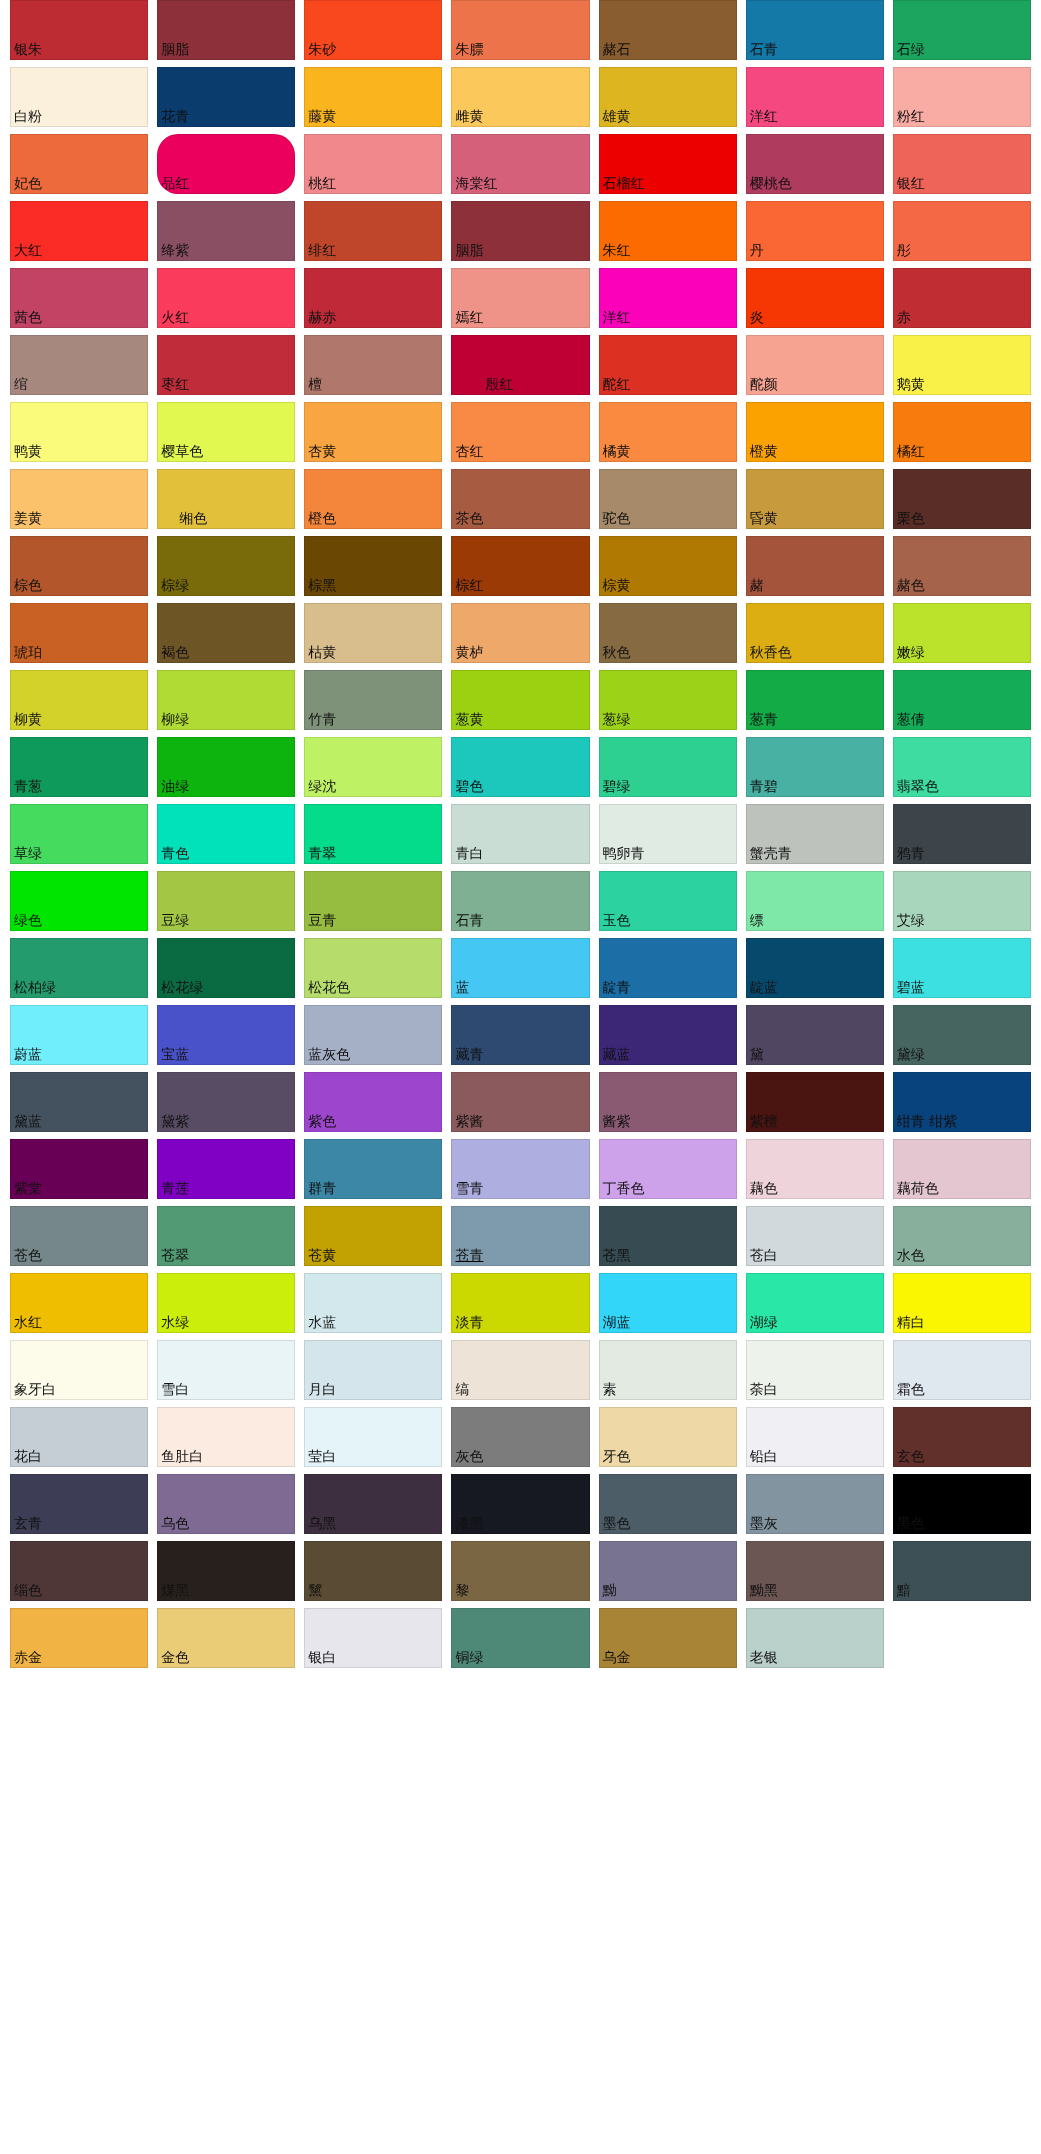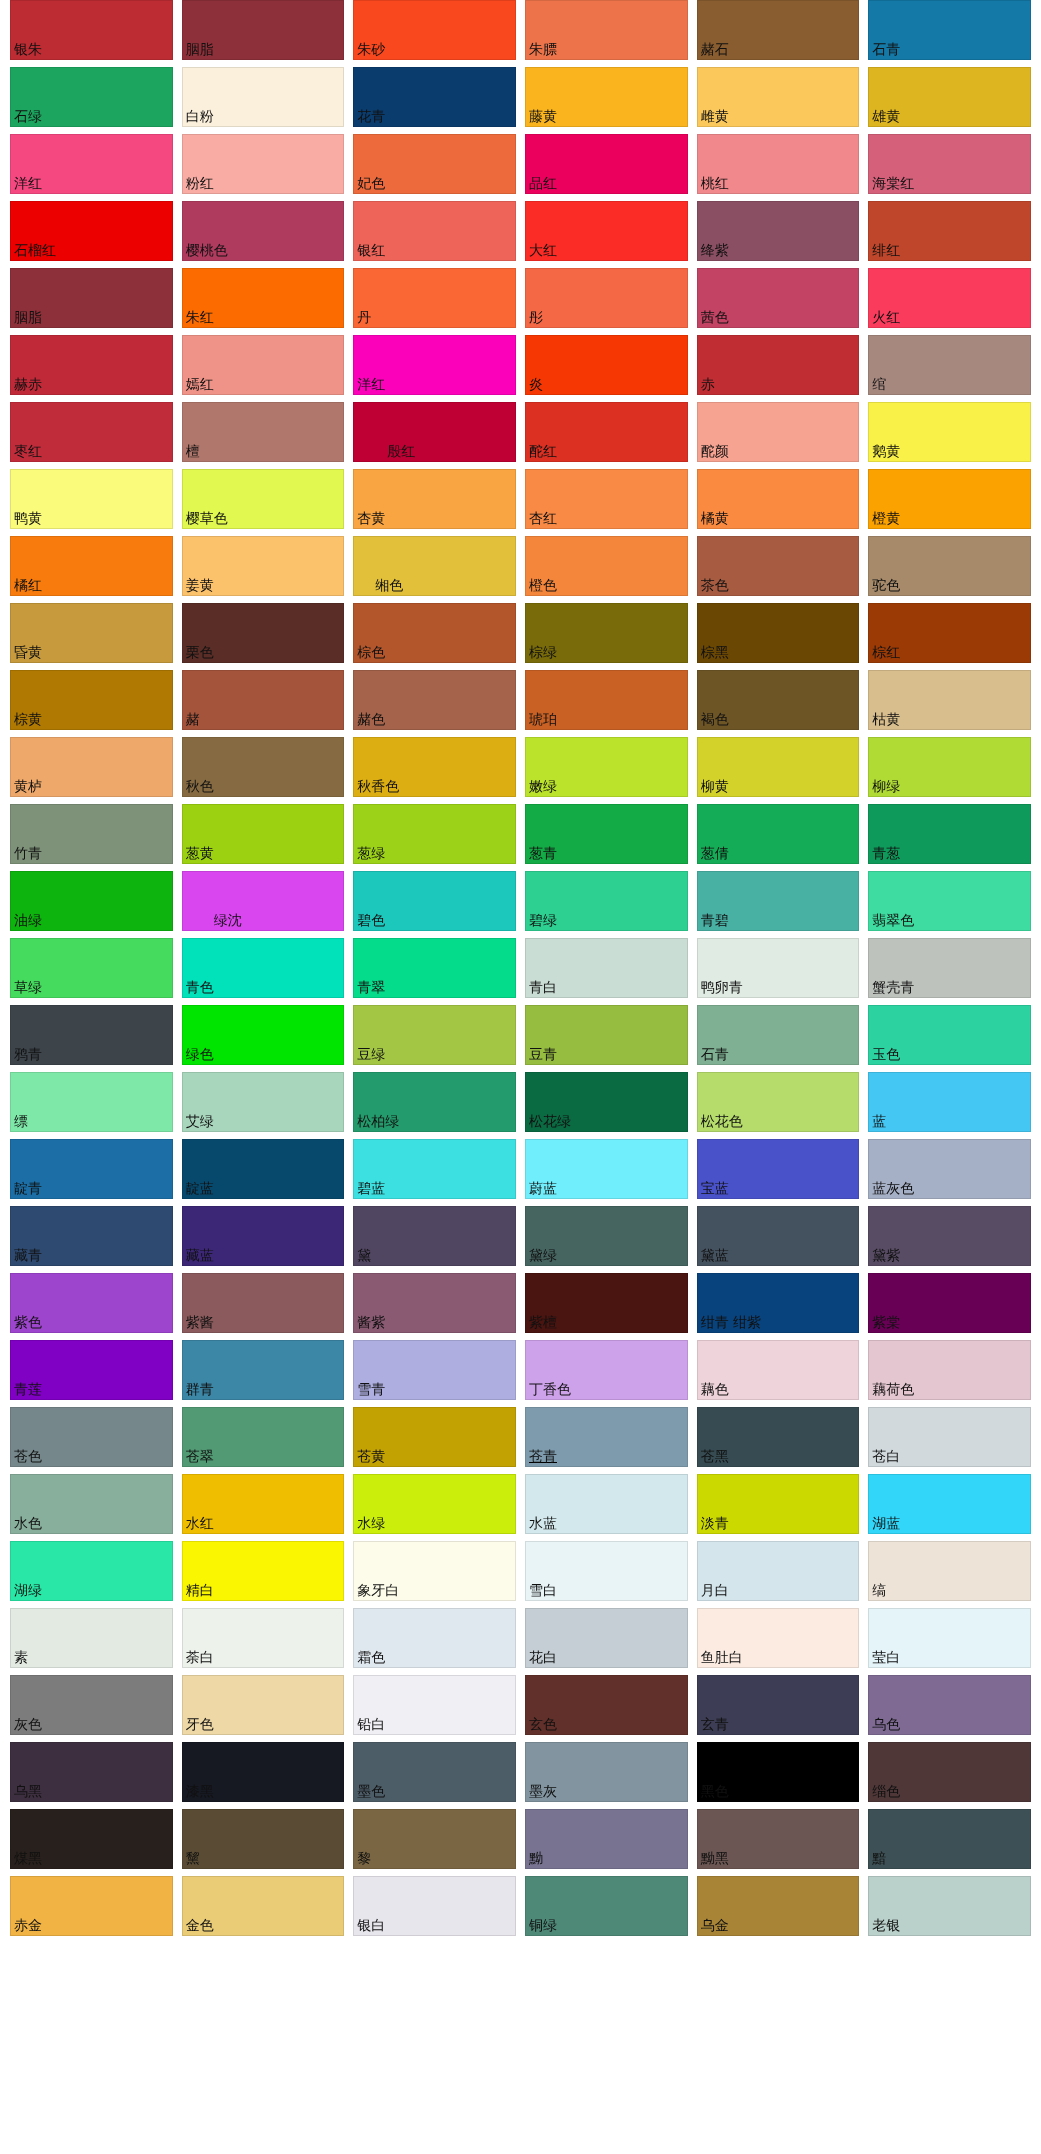--- a/index.html
+++ b/index.html
@@ -33,21 +33,21 @@
   .page-note {
     font-size: 12.5px;
     color: #000000;
     margin: 0;
     padding: 2px 0 6px 12px;
     letter-spacing: 0;
     white-space: nowrap;
   }
   .swatch-grid {
     display: grid;
-    grid-template-columns: repeat(6, 1fr);
+    grid-template-columns: repeat(7, 1fr);
     column-gap: 9px;
     row-gap: 7px;
     padding: 0 10px 10px 10px;
     box-sizing: border-box;
   }
   .swatch {
     position: relative;
     height: 60px;
     box-sizing: border-box;
     border: 1px solid rgba(0,0,0,0.10);
@@ -110,21 +110,21 @@
       </div>
       <div class="swatch" style="background: rgb(245, 71, 128);">
         <span class="swatch-label">洋红</span>
       </div>
       <div class="swatch" style="background: rgb(249, 172, 164);">
         <span class="swatch-label">粉红</span>
       </div>
       <div class="swatch" style="background: rgb(237, 106, 60);">
         <span class="swatch-label">妃色</span>
       </div>
-      <div class="swatch" style="background: rgb(236, 0, 93);">
+      <div class="swatch" style="background: rgb(236, 0, 93); border-radius: 21px;">
         <span class="swatch-label">品红</span>
       </div>
       <div class="swatch" style="background: rgb(240, 136, 140);">
         <span class="swatch-label">桃红</span>
       </div>
       <div class="swatch" style="background: rgb(212, 96, 122);">
         <span class="swatch-label">海棠红</span>
       </div>
       <div class="swatch" style="background: rgb(236, 0, 0);">
         <span class="swatch-label">石榴红</span>
@@ -302,21 +302,21 @@
       </div>
       <div class="swatch" style="background: rgb(21, 172, 87);">
         <span class="swatch-label">葱倩</span>
       </div>
       <div class="swatch" style="background: rgb(14, 154, 90);">
         <span class="swatch-label">青葱</span>
       </div>
       <div class="swatch" style="background: rgb(14, 180, 14);">
         <span class="swatch-label">油绿</span>
       </div>
-      <div class="swatch" style="background: #d946ef; padding-left: 28px;">
+      <div class="swatch" style="background: #bef264;">
         <span class="swatch-label">绿沈</span>
       </div>
       <div class="swatch" style="background: rgb(28, 199, 188);">
         <span class="swatch-label">碧色</span>
       </div>
       <div class="swatch" style="background: rgb(45, 208, 145);">
         <span class="swatch-label">碧绿</span>
       </div>
       <div class="swatch" style="background: rgb(73, 176, 164);">
         <span class="swatch-label">青碧</span>

